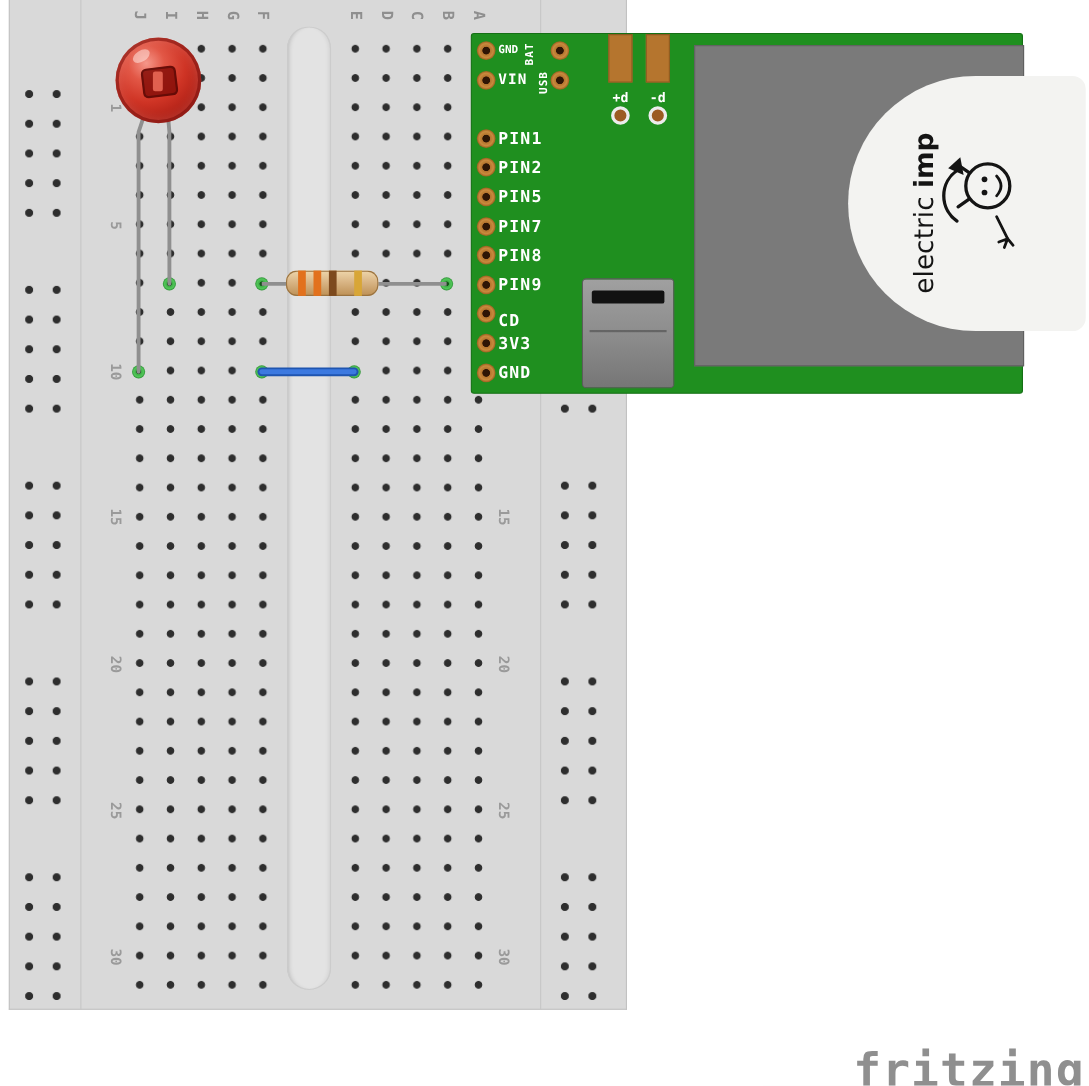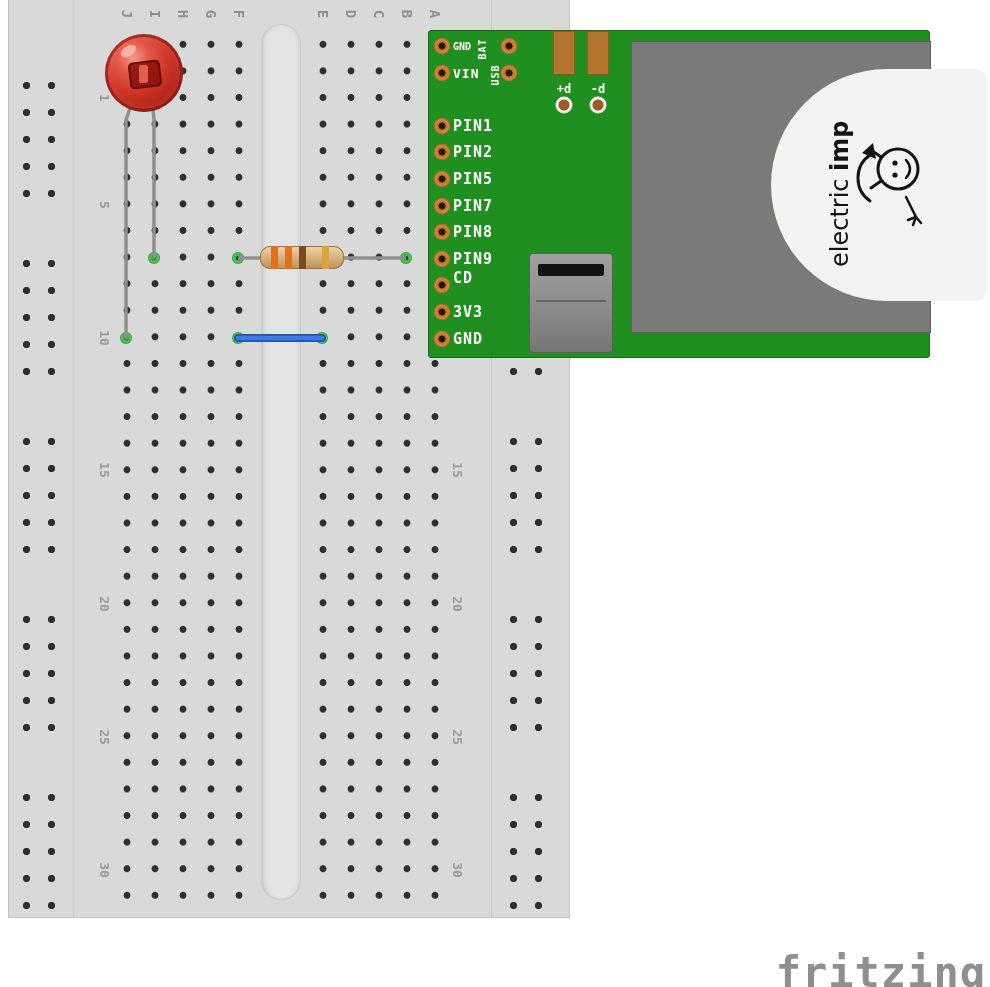--- a/index.html
+++ b/index.html
@@ -185,21 +185,21 @@
     <div class="pad" style="left:80px;top:42px"></div>
 
     <span class="pin-label sm" style="top:15px">GND</span>
     <span class="pin-label md" style="top:42px">VIN</span>
     <span class="pin-label" style="top:95px">PIN1</span>
     <span class="pin-label" style="top:121px">PIN2</span>
     <span class="pin-label" style="top:148px">PIN5</span>
     <span class="pin-label" style="top:175px">PIN7</span>
     <span class="pin-label" style="top:201px">PIN8</span>
     <span class="pin-label" style="top:228px">PIN9</span>
-    <span class="pin-label" style="top:247px">CD</span>
+    <span class="pin-label" style="top:260px">CD</span>
     <span class="pin-label" style="top:281px">3V3</span>
     <span class="pin-label" style="top:308px">GND</span>
 
     <span class="vlabel" style="left:53px;top:18px">BAT</span>
     <span class="vlabel" style="left:66px;top:44px">USB</span>
 
     <div class="smd" style="left:124px"></div>
     <div class="smd" style="left:158px"></div>
     <span class="pad-label" style="left:135px;top:58px">+d</span>
     <span class="pad-label" style="left:169px;top:58px">-d</span>

